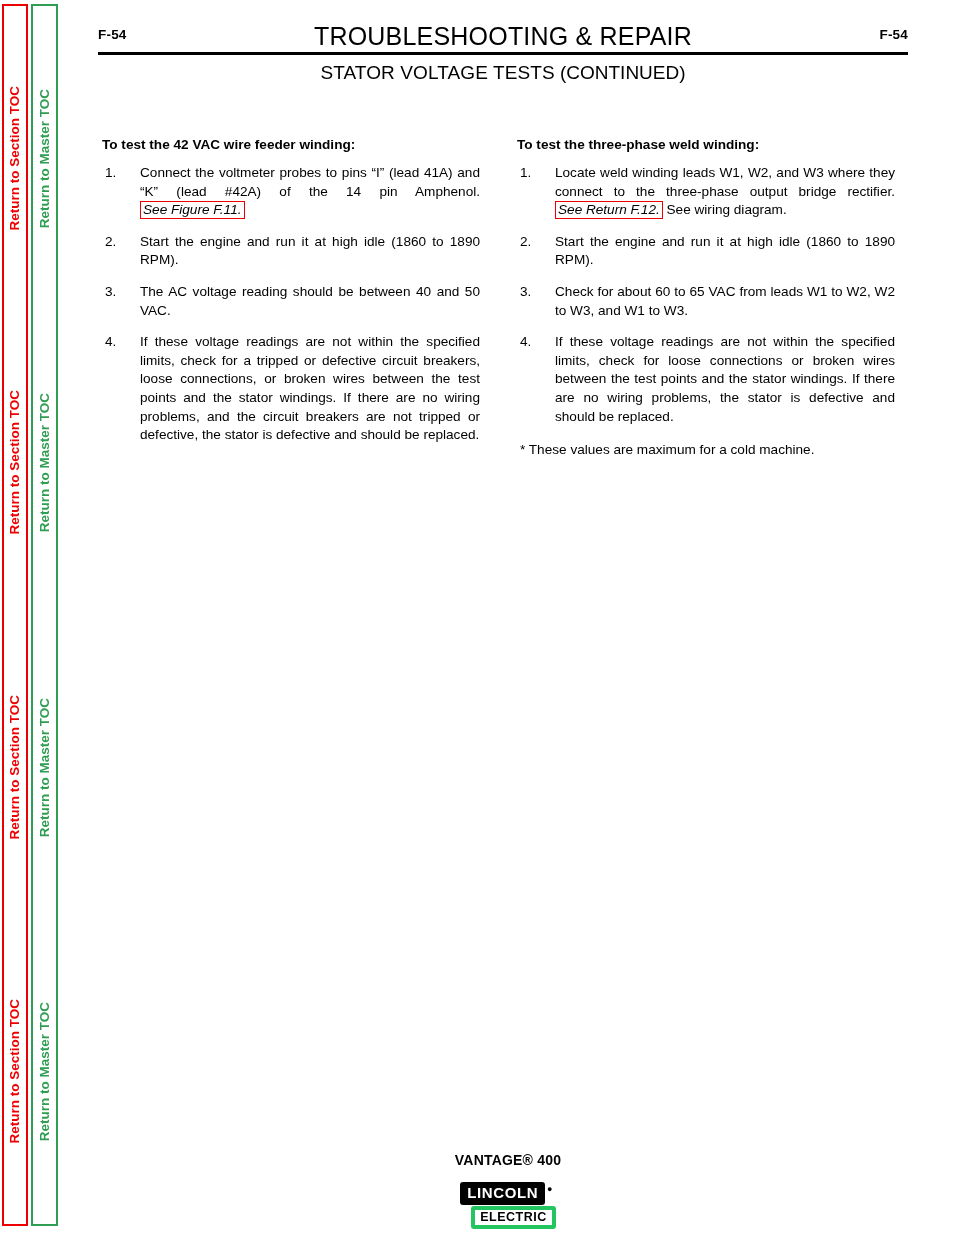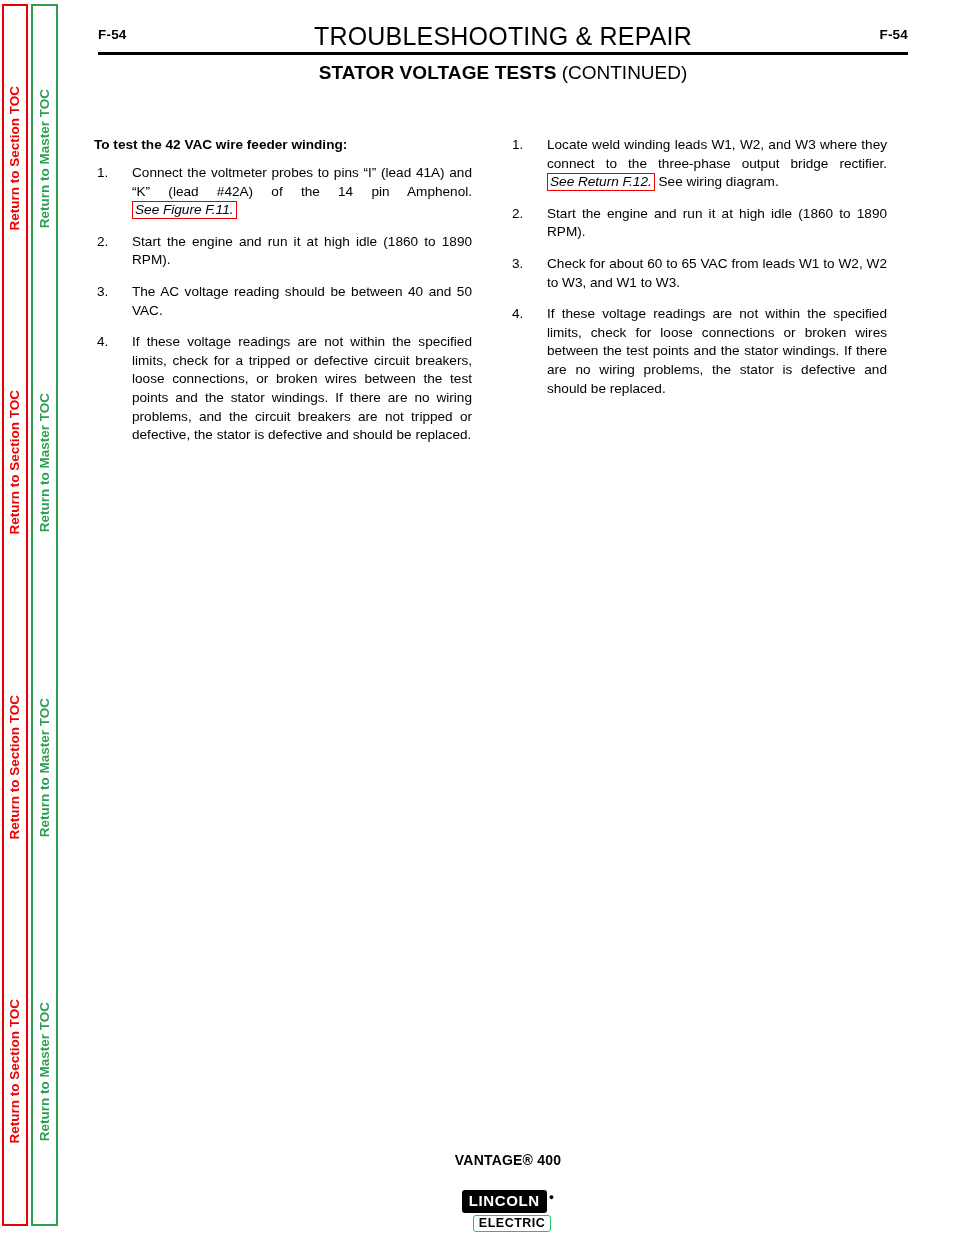--- a/index.html
+++ b/index.html
@@ -99,31 +99,31 @@
     background: #000000;
     width: 100%;
   }
   #header-subtitle {
     margin-top: 6px;
     text-align: center;
     font-size: 19px;
     line-height: 24px;
   }
   #header-subtitle .sub-strong {
-    font-weight: bold;
+    font-weight: normal;
     letter-spacing: 0.1px;
   }
   #header-subtitle .sub-plain {
     font-weight: normal;
   }
 
   
   #content-columns {
     position: absolute;
-    left: 32px;
+    left: 40px;
     top: 136px;
     width: 794px;
     display: flex;
     gap: 37px;
   }
   .content-column {
     width: 378px;
   }
   .column-heading {
     font-size: 13.6px;
@@ -176,21 +176,21 @@
     text-align: center;
   }
   #footer-product {
     font-size: 14px;
     font-weight: bold;
     letter-spacing: 0.2px;
     line-height: 17px;
     text-align: center;
   }
   #footer-logo {
-    margin-top: 21px;
+    margin-top: 13px;
     display: inline-block;
     position: relative;
     text-align: left;
   }
   #logo-lincoln-row {
     display: flex;
     align-items: flex-start;
   }
   #logo-lincoln {
     background: #000000;
@@ -213,21 +213,21 @@
   #logo-electric {
     margin-left: 11px;
     margin-top: 1px;
     display: inline-block;
     background: #ffffff;
     color: #000000;
     font-size: 12.5px;
     font-weight: bold;
     letter-spacing: 0.5px;
     padding: 0px 5px 1px 5px;
-    border: 1px solid #22c55e;
+    border: 4px solid #22c55e;
     border-radius: 3px;
     line-height: 14px;
   }
 </style>
 </head>
 <body>
 
 <div id="toc-sidebar">
   <div class="toc-strip" id="toc-section-strip">
       <span class="toc-vertical-label">Return to Section TOC</span>
@@ -273,38 +273,40 @@
             <span class="step-number">3.</span>
             <span class="step-text"><span>The AC voltage reading should be between 40 and 50 VAC.</span></span>
           </li>
           <li>
             <span class="step-number">4.</span>
             <span class="step-text"><span>If these voltage readings are not within the specified limits, check for a tripped or defective circuit breakers, loose connections, or broken wires between the test points and the stator windings.  If there are no wiring problems, and the circuit breakers are not tripped or defective, the stator is defective and should be replaced.</span></span>
           </li>
         </ol>
     </div>
     <div class="content-column" id="column-right">
+      <div class="column-heading">To test the three-phase weld winding:</div>
       <ol class="step-list" id="right-step-list">
           <li>
             <span class="step-number">1.</span>
             <span class="step-text"><span>Locate weld winding leads W1, W2, and W3 where they connect to the three-phase output bridge rectifier. </span><span class="fig-ref">See Return F.12.</span><span> See wiring diagram.</span></span>
           </li>
           <li>
             <span class="step-number">2.</span>
             <span class="step-text"><span>Start the engine and run it at high idle (1860 to 1890 RPM).</span></span>
           </li>
           <li>
             <span class="step-number">3.</span>
             <span class="step-text"><span>Check for about 60 to 65 VAC from leads W1 to W2, W2 to W3, and W1 to W3.</span></span>
           </li>
           <li>
             <span class="step-number">4.</span>
             <span class="step-text"><span>If these voltage readings are not within the specified limits, check for loose connections or broken wires between the test points and the stator windings.  If there are no wiring problems, the stator is defective and should be replaced.</span></span>
           </li>
         </ol>
+      <div class="footnote">* These values are maximum for a cold machine.</div>
     </div>
   </div>
 
   <div id="page-footer">
     <div id="footer-product">VANTAGE® 400</div>
     <div id="footer-logo">
       <div id="logo-lincoln-row">
         <span id="logo-lincoln">LINCOLN</span>
         <span id="logo-reg">●</span>
       </div>

